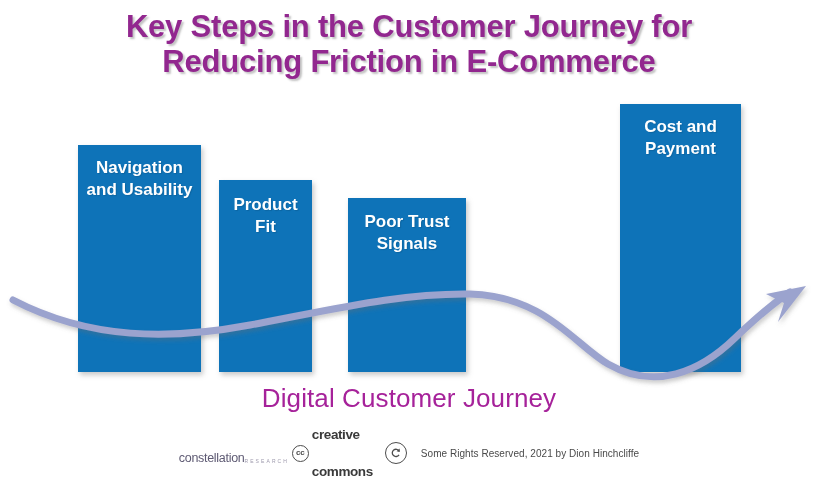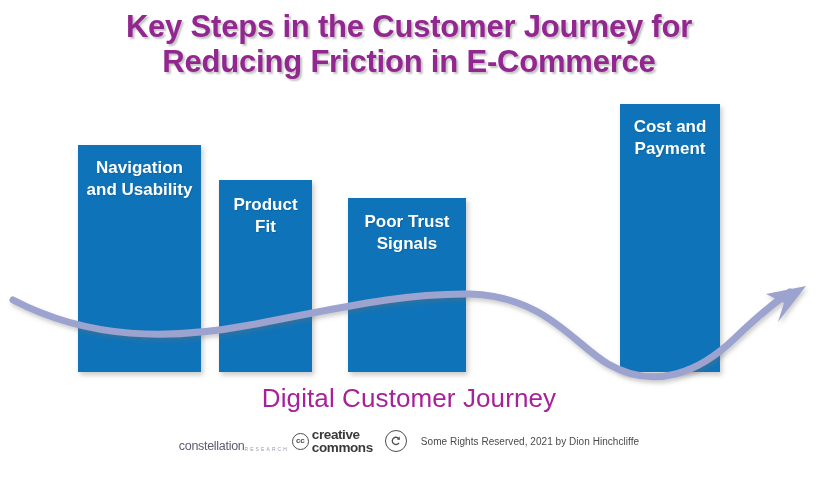--- a/index.html
+++ b/index.html
@@ -143,20 +143,21 @@
     font-size: 8px;
     font-weight: bold;
     color: #4D4D4D;
     line-height: 1;
     flex: none;
   }
   #cc-words {
     display: flex;
     flex-direction: column;
     line-height: 0.98;
+    gap: 24px;
   }
   .cc-word {
     font-family: "Liberation Sans", sans-serif;
     font-weight: bold;
     font-size: 13.5px;
     color: #3A3A3A;
     letter-spacing: -0.4px;
   }
   #share-circle {
     width: 20px;
@@ -196,21 +197,21 @@
 
     <div class="bar" style="left:219px; top:180px; width:93px; height:192px;padding-left:20px;">
       <div class="bar-label" style="top:14px;">Product Fit</div>
     </div>
 
     <div class="bar" style="left:348px; top:198px; width:118px; height:174px;">
       <div class="bar-label" style="top:13px;">Poor Trust Signals</div>
     </div>
 
 
-    <div class="bar" style="left:620px; top:104px; width:100px; height:268px;">
+    <div class="bar" style="left:620px; top:104px; width:121px; height:268px;">
       <div class="bar-label" style="top:12px;">Cost and Payment</div>
     </div>
 
     <svg id="curve-svg" viewBox="0 0 818 478">
       <defs>
         <filter id="softshadow" x="-20%" y="-20%" width="150%" height="160%">
           <feDropShadow dx="1.5" dy="3" stdDeviation="2.2" flood-color="#6E6E6E" flood-opacity="0.35"></feDropShadow>
         </filter>
       </defs>
       <g filter="url(#softshadow)">

